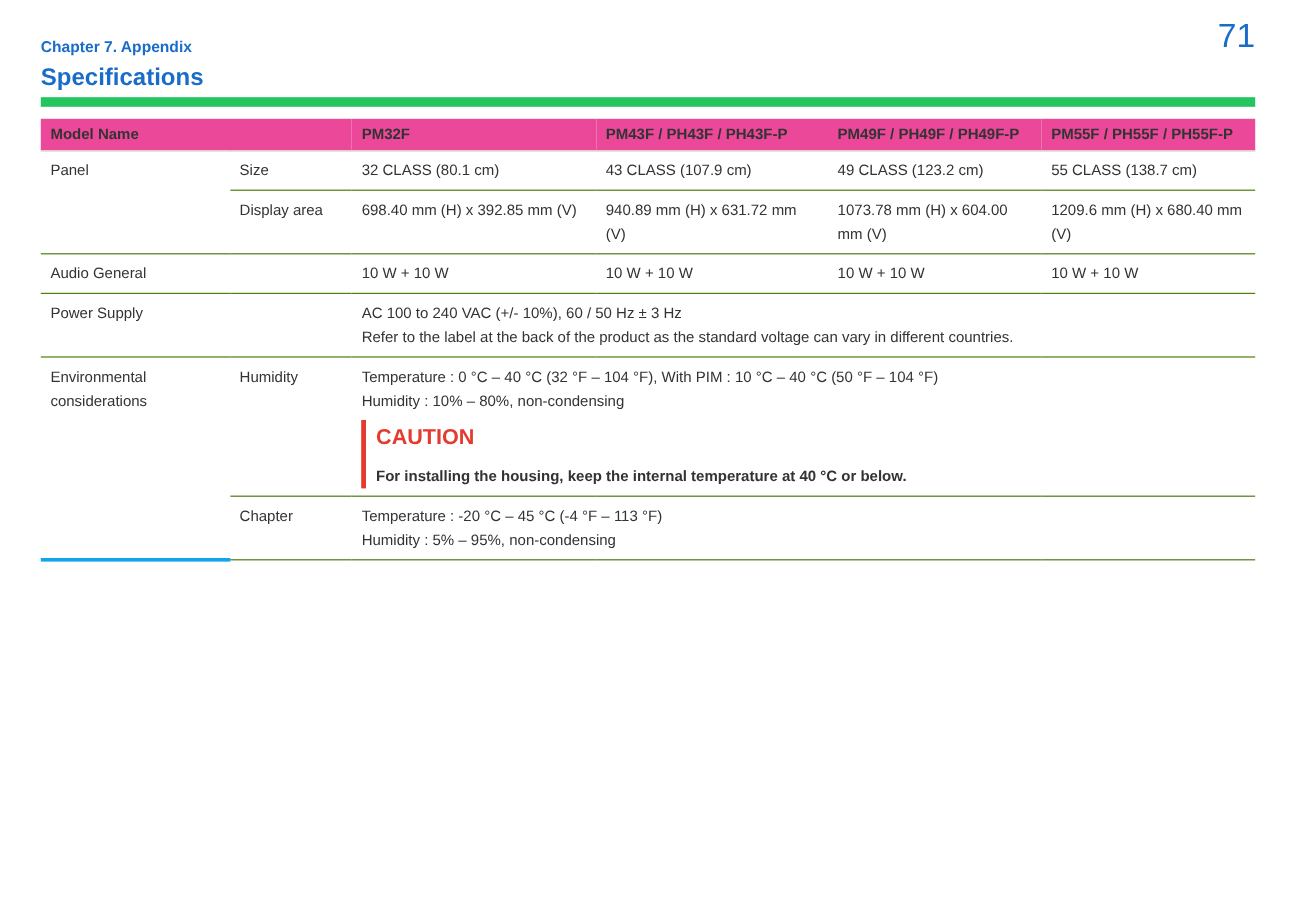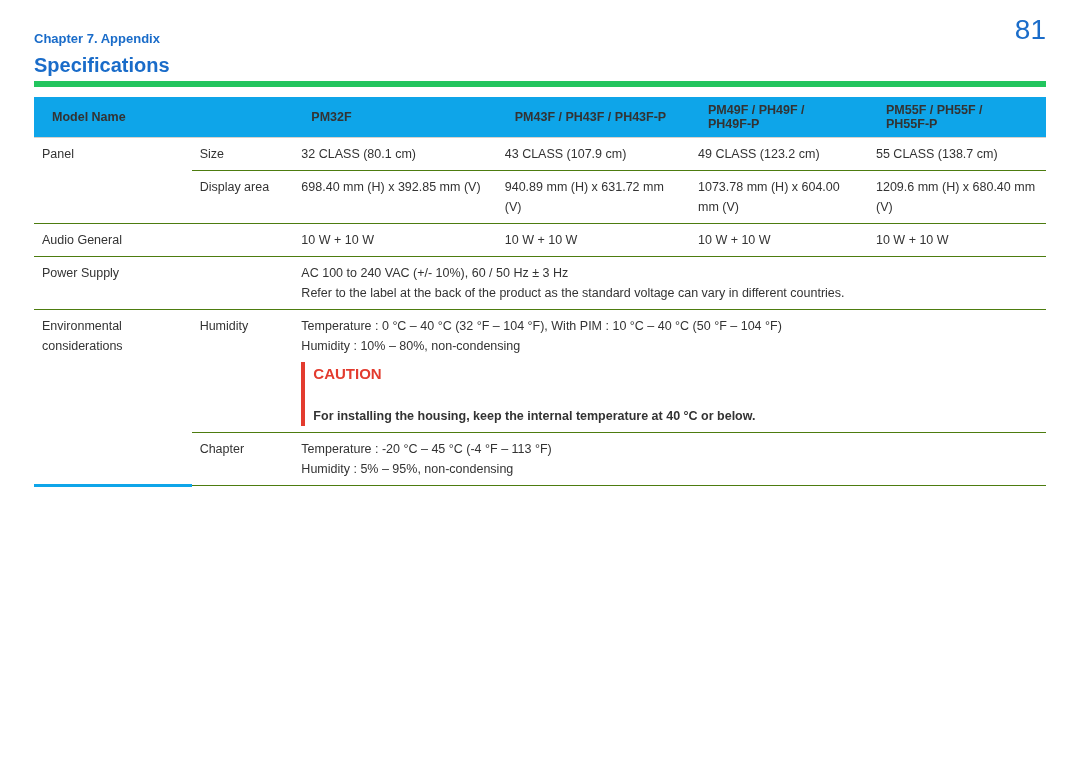--- a/index.html
+++ b/index.html
@@ -37,41 +37,41 @@
     font-weight: bold;
     margin-top: 42px;
     margin-bottom: 18px;
     letter-spacing: -0.5px;
   }
   .section-header {
     color: #1a6cc9;
     font-size: 20px;
     font-weight: bold;
     padding-bottom: 4px;
-    border-bottom: 6px solid #22c55e;
+    border-bottom: 8px solid #22c55e;
     margin-bottom: 10px;
   }
   .subsection {
     color: #1a6cc9;
     font-size: 18px;
     font-weight: bold;
     margin-top: 6px;
     margin-bottom: 6px;
   }
   table.spec {
     width: 100%;
     border-collapse: collapse;
     table-layout: fixed;
   }
   table.spec th {
-    background: #0ea5e9;
+    background: #ec4899;
     text-align: left;
     font-weight: bold;
     font-size: 12.5px;
-    padding: 6px 18px;
+    padding: 6px 8px;
     border-bottom: 1px solid #d8d2cc;
   }
   table.spec td {
     vertical-align: top;
     padding: 6px 8px;
     border-bottom: 1px solid #4d7c0f;
     font-size: 12.5px;
     line-height: 1.6;
   }
   .c1 { width: 155px; }
@@ -87,34 +87,34 @@
   }
   .caution-bar {
     width: 4px;
     background: #e33b2e;
     align-self: stretch;
     margin-right: 8px;
   }
   .caution-label {
     color: #e33b2e;
     font-weight: bold;
-    font-size: 15px;
-    margin-bottom: 20px;
+    font-size: 18px;
+    margin-bottom: 8px;
   }
   .caution-text {
     font-size: 12.5px;
     font-weight: bold;
   }
 </style>
 </head>
 <body>
 
 <div class="header">
   <div class="breadcrumb">Chapter 7. Appendix</div>
-  <div class="page-number">81</div>
+  <div class="page-number">71</div>
 </div>
 
 <div class="content">
   <div class="section-header">Specifications</div>
 
   <table class="spec">
     <colgroup>
       <col class="c1">
         <col class="c2">
         <col class="c3">

